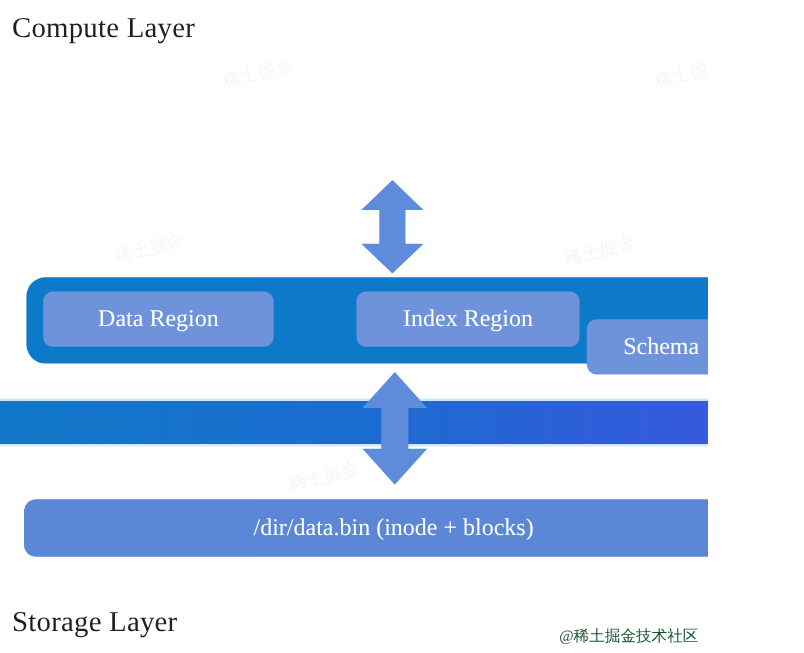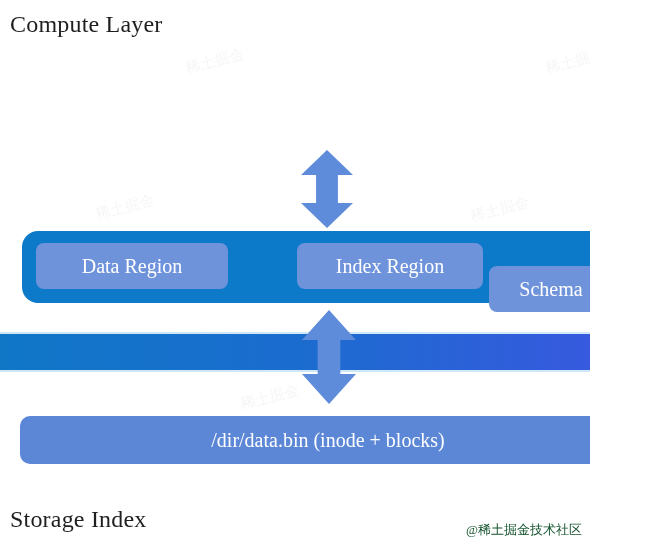--- a/index.html
+++ b/index.html
@@ -134,17 +134,17 @@
   </div>
 
   <div class="io-band"></div>
 
   <div class="v-arrow arrow-bottom"></div>
 
   <div class="pill pill-file">
     <span>/dir/data.bin (inode + blocks)</span>
   </div>
 
-  <div class="layer-title title-storage">Storage Index</div>
+  <div class="layer-title title-storage">Storage Layer</div>
 
   <div class="credit-wm">@稀土掘金技术社区</div>
 
 </div>
 
 </body></html>

